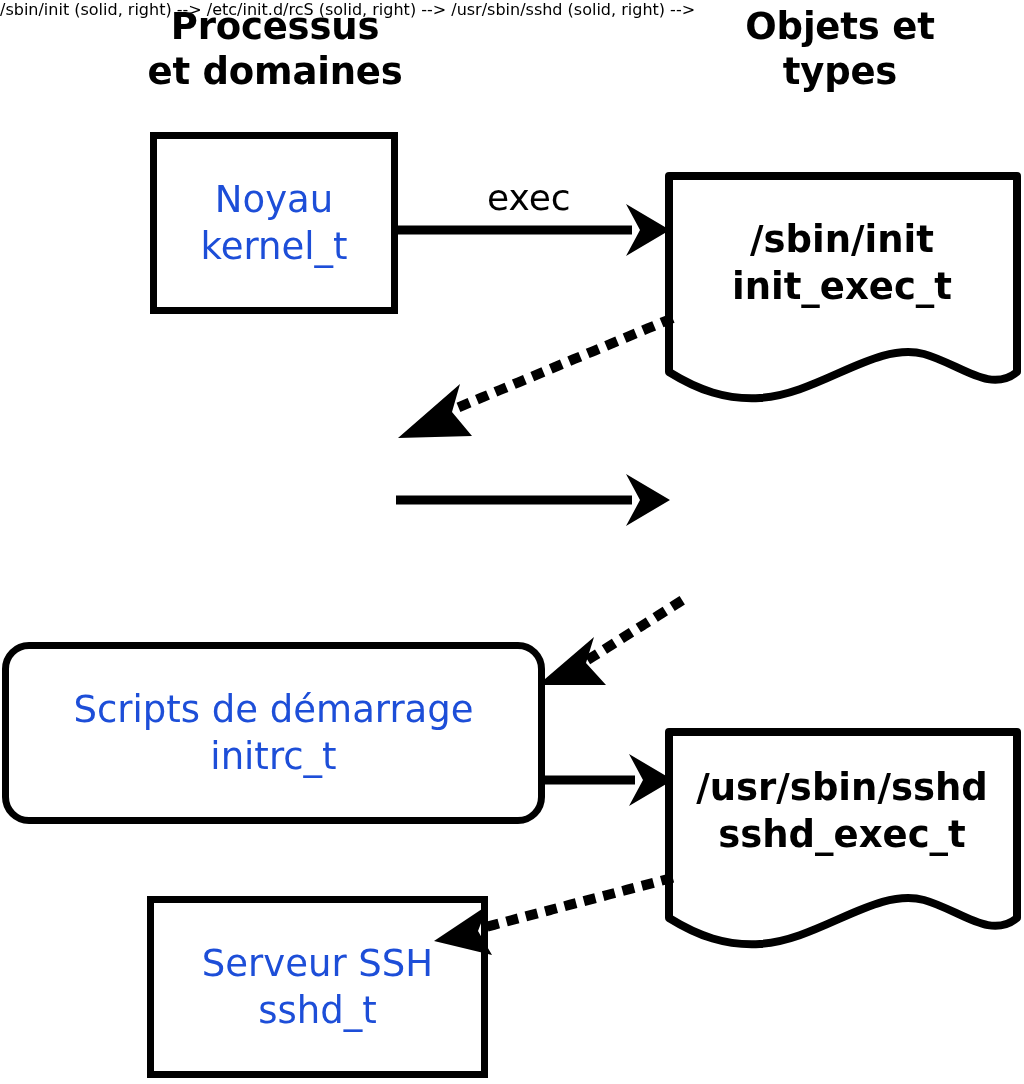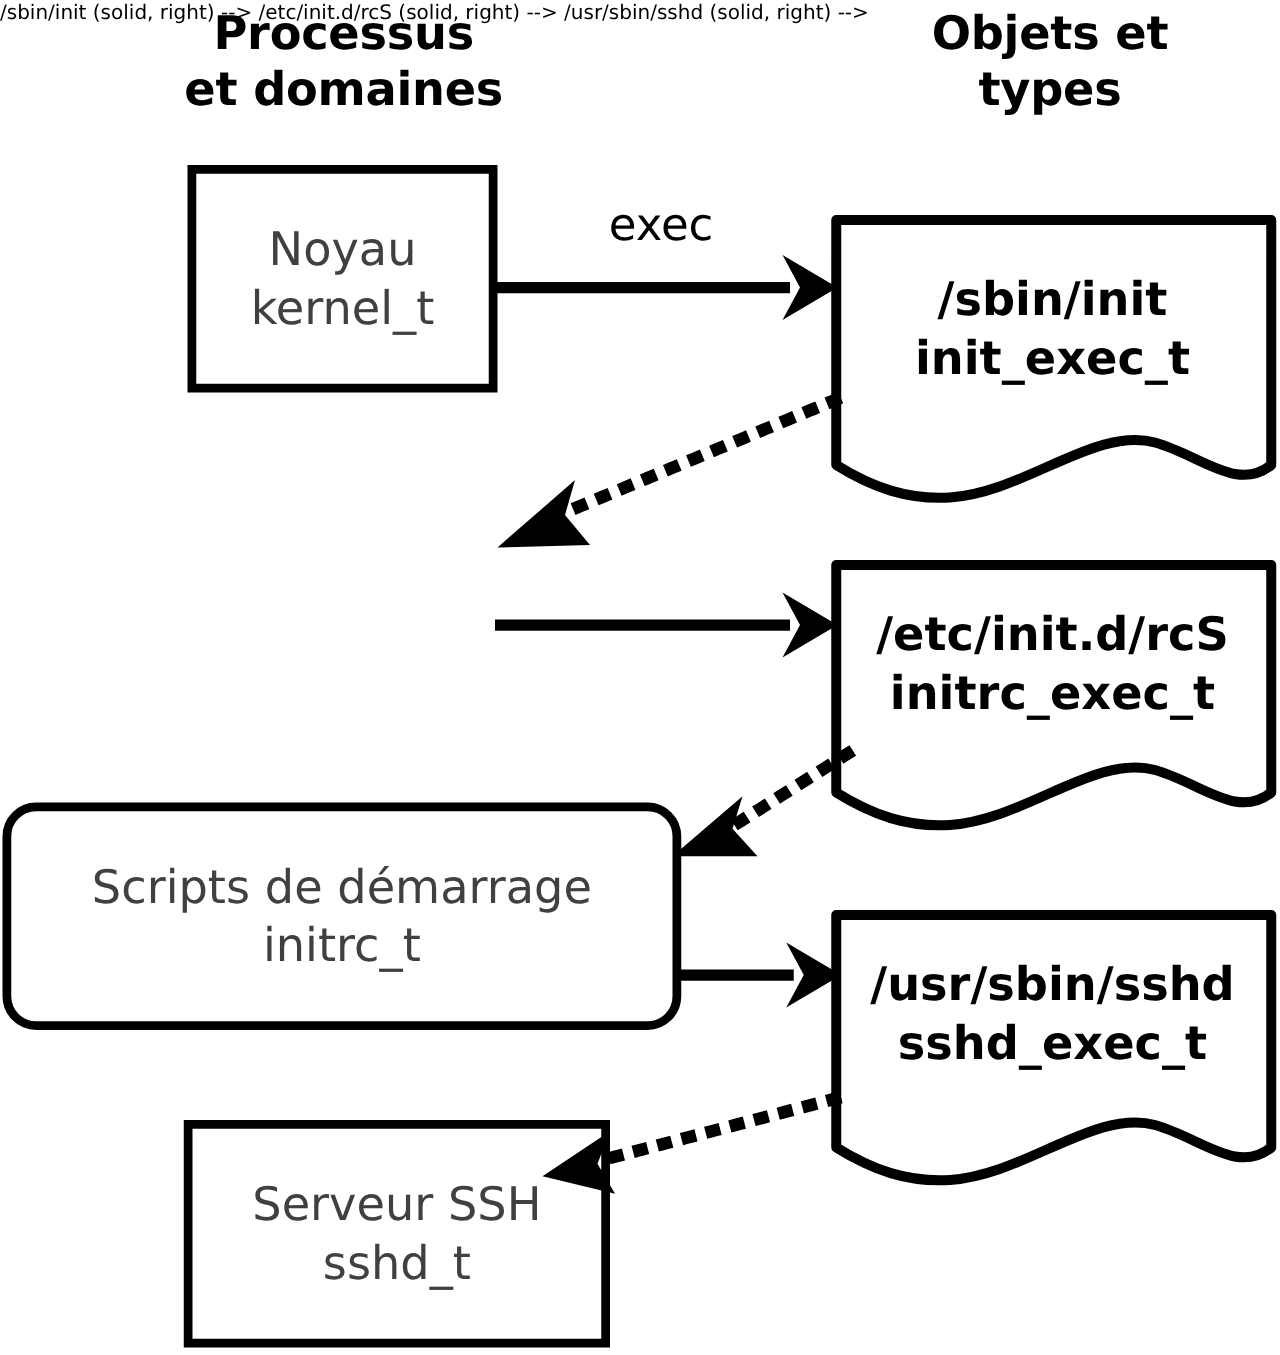--- a/index.html
+++ b/index.html
@@ -35,21 +35,21 @@
     border: 7px solid #000000;
     background: #ffffff;
     display: flex;
     align-items: center;
     justify-content: center;
   }
   .node-label {
     text-align: center;
     font-size: 37px;
     line-height: 1.28;
-    color: #404040;
+    color: #1d4ed8;
     white-space: pre-line;
   }
 
   .doc-node {
     position: absolute;
   }
   .doc-node svg { display: block; }
   .doc-label {
     position: absolute;
     left: 0;
@@ -64,20 +64,21 @@
   }
 
   .edge { position: absolute; }
   .edge svg { display: block; overflow: visible; }
 
   .edge-label {
     position: absolute;
     font-size: 36px;
     color: #000000;
     white-space: nowrap;
+    margin-top: 17px;
   }
 </style>
 </head>
 <body>
 
 <div id="stage">
 
   
   <div class="col-header" id="header-left">Processus
 et domaines</div>
@@ -109,30 +110,20 @@
     <svg width="364" height="245" viewBox="0 0 364 245" aria-hidden="true">
       <path d="M 9 10 L 357 10 L 357 206
                C 330 228 300 198 264 188
                C 216 175 160 228 100 232
                C 66 234 38 224 9 206 Z" fill="#ffffff" stroke="#000000" stroke-width="8" stroke-linejoin="round" stroke-linecap="round"></path>
     </svg>
     <div class="doc-label" style="top:50px;">/sbin/init
 init_exec_t</div>
   </div>
 
-  <div class="doc-node" style="left:660px; top:442px; width:364px; height:232px;">
-    <svg width="364" height="232" viewBox="0 0 364 232" aria-hidden="true">
-      <path d="M 9 10 L 357 10 L 357 192
-               C 330 214 300 184 264 174
-               C 216 161 160 214 100 218
-               C 66 220 38 210 9 192 Z" fill="#ffffff" stroke="#000000" stroke-width="8" stroke-linejoin="round" stroke-linecap="round"></path>
-    </svg>
-    <div class="doc-label" style="top:42px;">/etc/init.d/rcS
-initrc_exec_t</div>
-  </div>
 
   <div class="doc-node" style="left:660px; top:722px; width:364px; height:236px;">
     <svg width="364" height="236" viewBox="0 0 364 236" aria-hidden="true">
       <path d="M 9 10 L 357 10 L 357 196
                C 330 218 300 188 264 178
                C 216 165 160 218 100 222
                C 66 224 38 214 9 196 Z" fill="#ffffff" stroke="#000000" stroke-width="8" stroke-linejoin="round" stroke-linecap="round"></path>
     </svg>
     <div class="doc-label" style="top:42px;">/usr/sbin/sshd
 sshd_exec_t</div>

